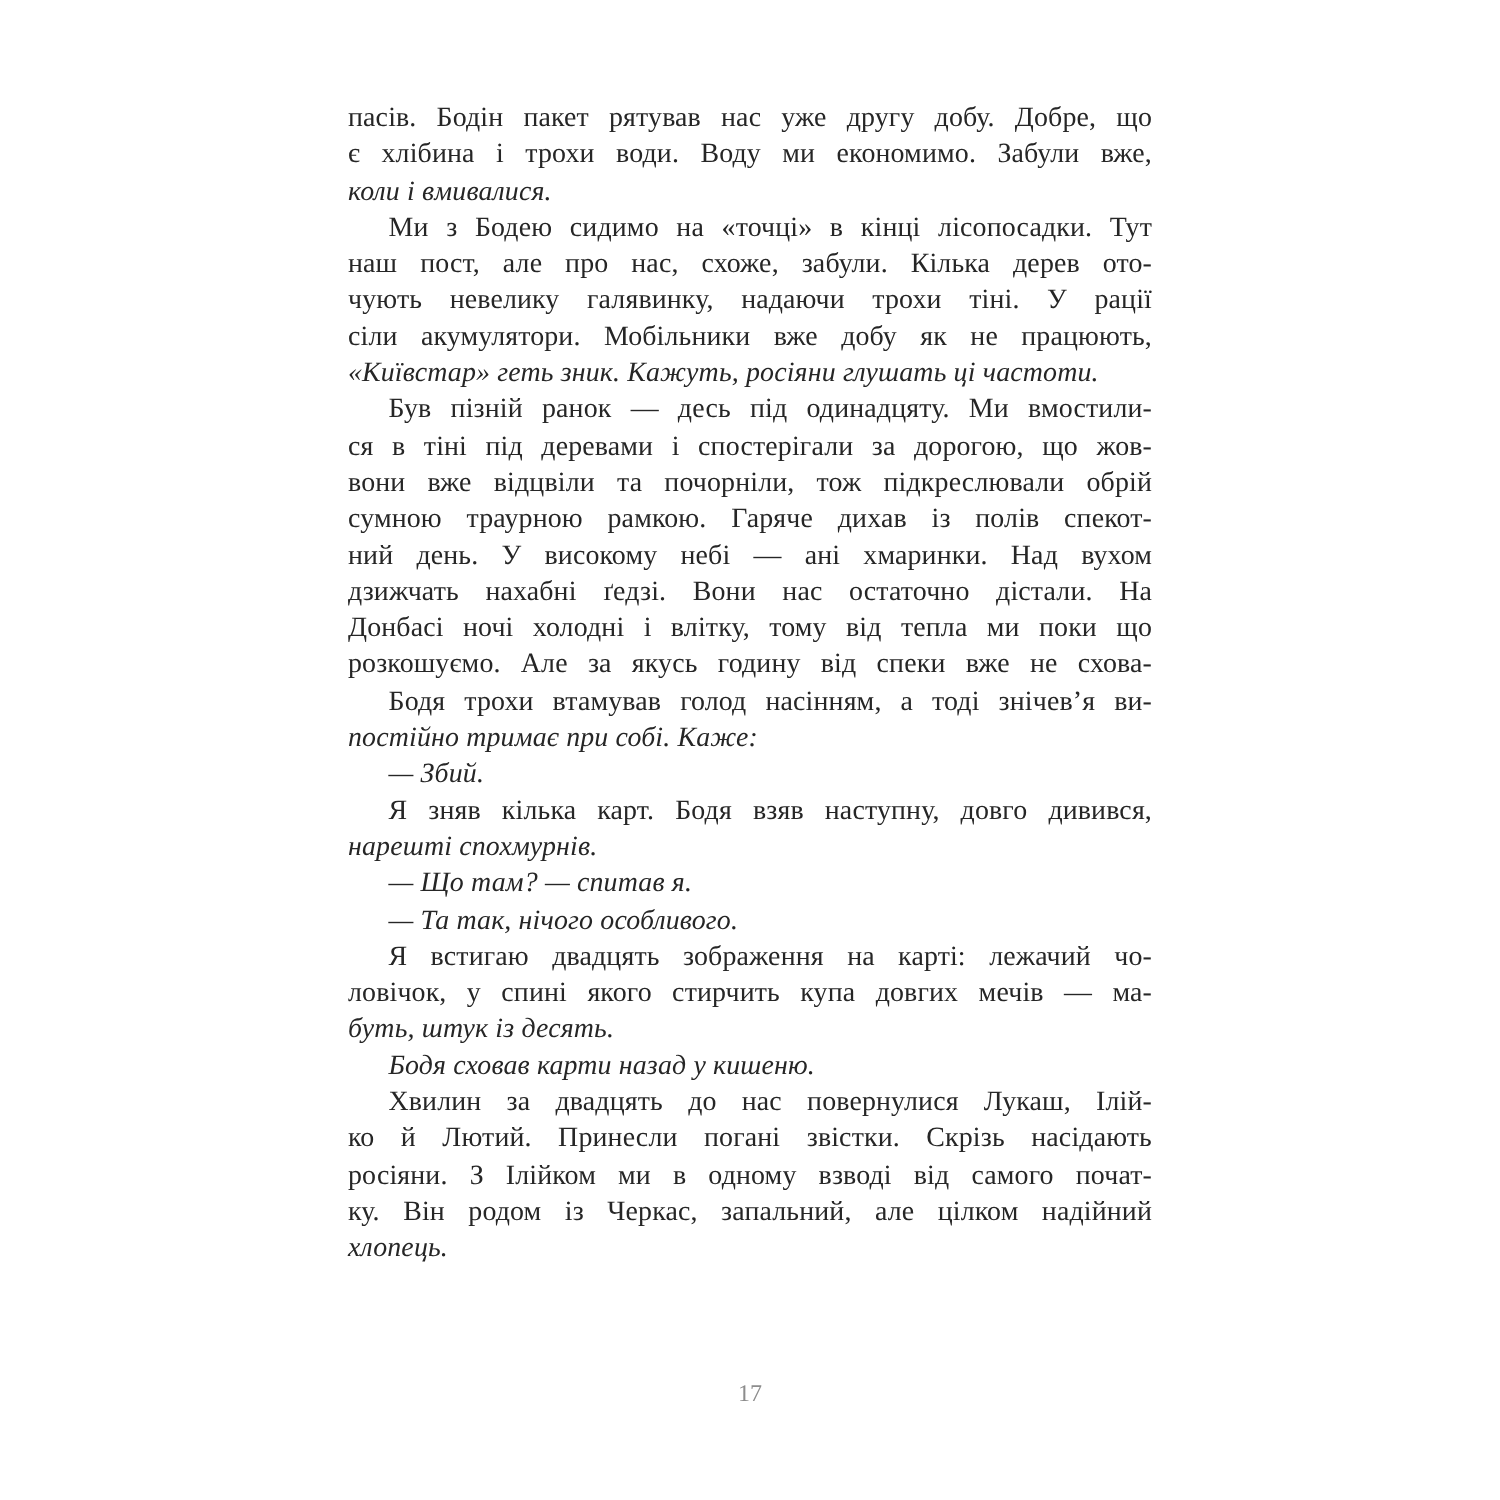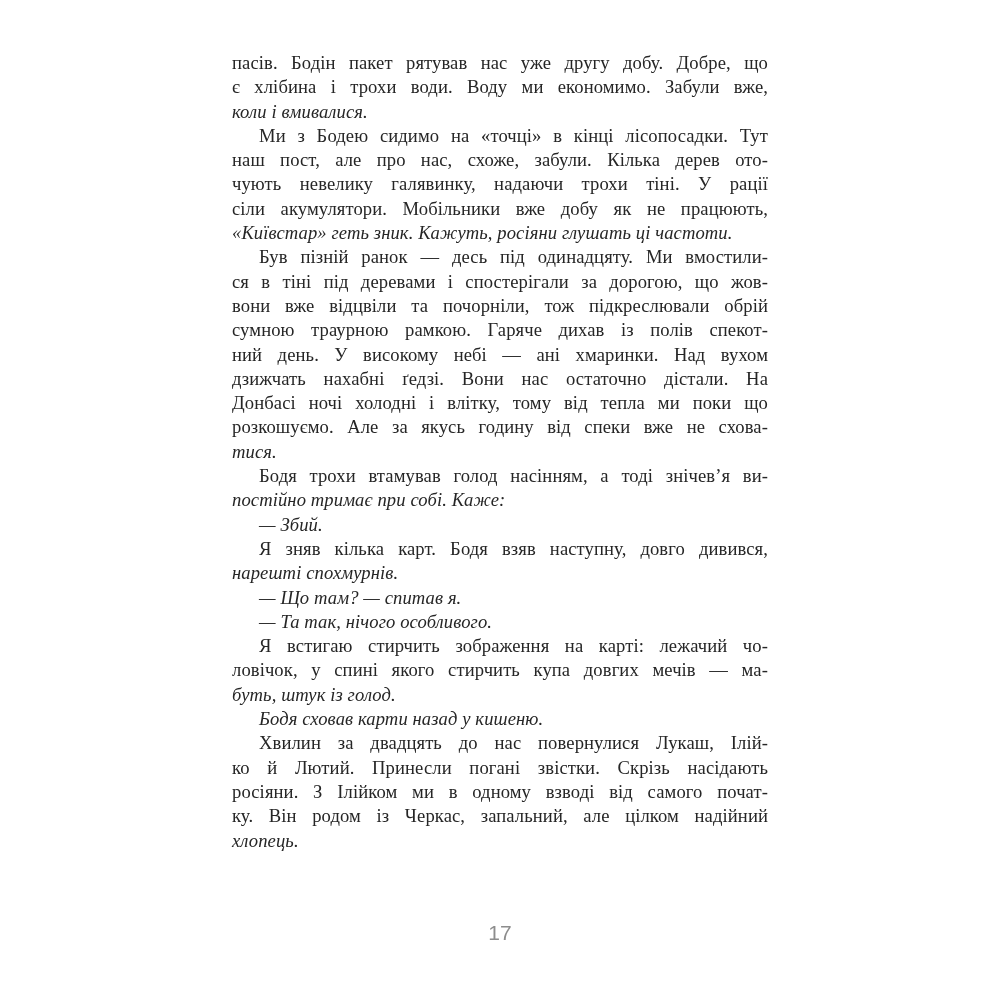--- a/index.html
+++ b/index.html
@@ -11,21 +11,21 @@
     position: relative;
     width: 1000px;
     height: 1000px;
     background: #ffffff;
     overflow: hidden;
     font-family: "Liberation Serif", "DejaVu Serif", serif;
   }
   .text-block {
     position: absolute;
     left: 232px;
-    top: 51px;
+    top: 67px;
     width: 536px;
     color: #262626;
     font-size: 18.6px;
     line-height: 24.3px;
   }
   .line {
     text-align: justify;
     text-align-last: justify;
     white-space: nowrap;
     letter-spacing: 0.1px;
@@ -38,22 +38,22 @@
   .line.indent {
     text-indent: 27px;
   }
   .page-number {
     position: absolute;
     top: 921px;
     left: 0;
     width: 1000px;
     text-align: center;
     color: #8d8d8d;
-    font-size: 21px;
-    font-family: Liberation Sans, sans-serif;
+    font-size: 16px;
+    font-family: Liberation Serif, serif;
   }
 </style>
 </head>
 <body>
 
 <div class="page">
   <div class="text-block" id="text-block">
       <div class="line">пасів. Бодін пакет рятував нас уже другу добу. Добре, що</div>
       <div class="line">є хлібина і трохи води. Воду ми економимо. Забули вже,</div>
       <div class="line last">коли і вмивалися.</div>
@@ -63,31 +63,30 @@
       <div class="line">сіли акумулятори. Мобільники вже добу як не працюють,</div>
       <div class="line last">«Київстар» геть зник. Кажуть, росіяни глушать ці частоти.</div>
       <div class="line indent">Був пізній ранок — десь під одинадцяту. Ми вмостили-</div>
       <div class="line">ся в тіні під деревами і спостерігали за дорогою, що жов-</div>
       <div class="line">вони вже відцвіли та почорніли, тож підкреслювали обрій</div>
       <div class="line">сумною траурною рамкою. Гаряче дихав із полів спекот-</div>
       <div class="line">ний день. У високому небі — ані хмаринки. Над вухом</div>
       <div class="line">дзижчать нахабні ґедзі. Вони нас остаточно дістали. На</div>
       <div class="line">Донбасі ночі холодні і влітку, тому від тепла ми поки що</div>
       <div class="line">розкошуємо. Але за якусь годину від спеки вже не схова-</div>
-      <div class="line last">тися.</div>
       <div class="line indent">Бодя трохи втамував голод насінням, а тоді знічев’я ви-</div>
       <div class="line last">постійно тримає при собі. Каже:</div>
       <div class="line last indent">— Збий.</div>
       <div class="line indent">Я зняв кілька карт. Бодя взяв наступну, довго дивився,</div>
       <div class="line last">нарешті спохмурнів.</div>
       <div class="line last indent">— Що там? — спитав я.</div>
       <div class="line last indent">— Та так, нічого особливого.</div>
-      <div class="line indent">Я встигаю стирчить зображення на карті: лежачий чо-</div>
+      <div class="line indent">Я встигаю двадцять зображення на карті: лежачий чо-</div>
       <div class="line">ловічок, у спині якого стирчить купа довгих мечів — ма-</div>
-      <div class="line last">буть, штук із голод.</div>
+      <div class="line last">буть, штук із десять.</div>
       <div class="line last indent">Бодя сховав карти назад у кишеню.</div>
       <div class="line indent">Хвилин за двадцять до нас повернулися Лукаш, Ілій-</div>
       <div class="line">ко й Лютий. Принесли погані звістки. Скрізь насідають</div>
       <div class="line">росіяни. З Ілійком ми в одному взводі від самого почат-</div>
       <div class="line">ку. Він родом із Черкас, запальний, але цілком надійний</div>
       <div class="line last">хлопець.</div>
     </div>
   <div class="page-number">17</div>
 </div>
 

